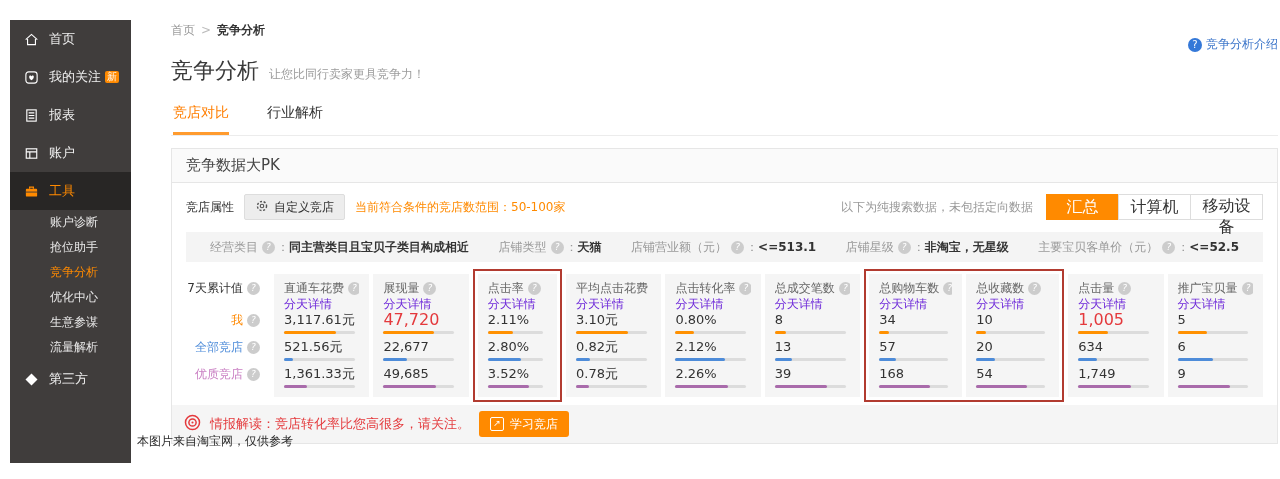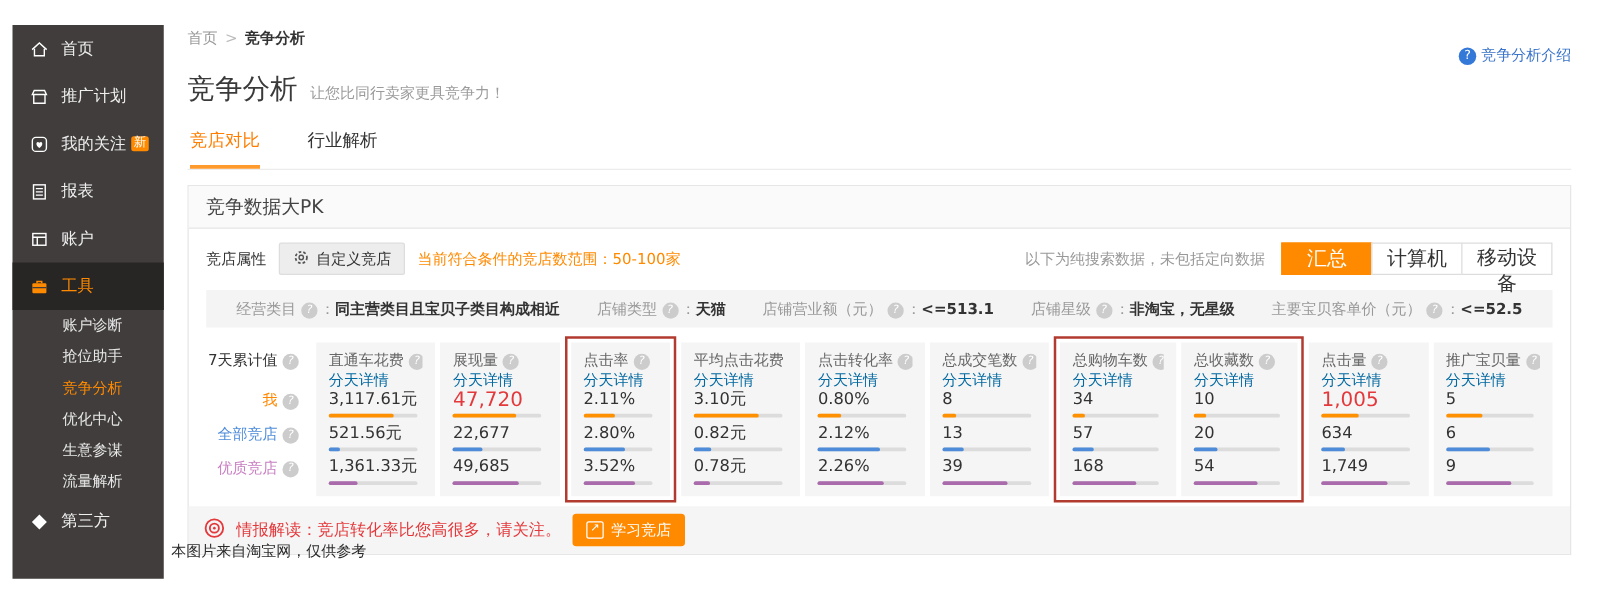--- a/index.html
+++ b/index.html
@@ -7,21 +7,21 @@
        font-family:"DejaVu Sans","Liberation Sans",sans-serif;font-size:12px;color:#333;}
   
   .sidebar{position:absolute;left:10px;top:20px;width:121px;height:443px;background:#403d3c;}
   .side-item{height:38px;display:flex;align-items:center;padding-left:13px;color:#efefef;font-size:13px;cursor:pointer;}
   .side-item .ic{width:16px;height:16px;margin-right:10px;display:flex;align-items:center;justify-content:center;}
   .side-item.active{background:#282625;color:#ff8a00;}
   .side-badge{background:#ff8a00;color:#fff;font-size:10px;line-height:12px;padding:0 2px;border-radius:2px;margin-left:4px;}
   .sub-item{height:25px;line-height:25px;padding-left:40px;color:#e8e8e8;font-size:12px;cursor:pointer;}
   .sub-item.active{color:#ff8a00;}
   
-  .main{position:absolute;left:150px;top:22px;width:1107px;}
+  .main{position:absolute;left:171px;top:22px;width:1107px;}
   .topbar{position:relative;height:20px;}
   .breadcrumb{color:#999;}
   .bc-sep{margin:0 6px;color:#bbb;}
   .bc-cur{color:#333;font-weight:bold;}
   .help{position:absolute;right:0;top:14px;color:#3a74c9;cursor:pointer;display:flex;align-items:center;gap:4px;text-decoration:none;}
   .help-ic{display:inline-block;width:14px;height:14px;line-height:14px;border-radius:50%;background:#3478d8;color:#fff;font-size:10px;text-align:center;}
   .titlerow{margin-top:14px;display:flex;align-items:baseline;gap:10px;}
   .titlerow h1{margin:0;font-size:22px;font-weight:500;color:#3a3a3a;}
   .subtitle{color:#9b9b9b;font-size:12px;}
   .tabs{margin-top:18px;border-bottom:1px solid #ececec;display:flex;gap:38px;padding-left:2px;}
@@ -44,21 +44,21 @@
   .f-label{color:#999;}
   .f-val{color:#333;font-weight:bold;}
   .info{display:inline-block;width:13px;height:13px;line-height:13px;border-radius:50%;background:#ccc;color:#fff;font-size:9px;text-align:center;margin:0 2px 0 4px;vertical-align:1px;cursor:pointer;}
   
   .grid{display:flex;gap:4px;margin:12px 14px 0;align-items:flex-start;}
   .labelcol{width:84px;flex:none;text-align:right;padding:6px 8px 0 0;box-sizing:border-box;}
   .lc-head{height:16px;line-height:16px;color:#333;margin-bottom:16px;white-space:nowrap;}
   .lc-row{height:27px;line-height:16px;font-size:12px;white-space:nowrap;}
   .col{flex:1;background:#f5f5f5;padding:6px 10px 4px;box-sizing:border-box;min-width:0;}
   .col-title{height:16px;line-height:16px;color:#666;white-space:nowrap;overflow:hidden;}
-  .detail{display:block;height:16px;line-height:16px;color:#0369a1;cursor:pointer;text-decoration:none;}
+  .detail{display:block;height:16px;line-height:16px;color:#6d28d9;cursor:pointer;text-decoration:none;}
   .cell{height:27px;}
   .num{height:15px;line-height:15px;font-size:13px;color:#333;white-space:nowrap;}
   .num.hl{font-size:16px;color:#e4393c;}
   .bar{margin-top:4px;height:3px;background:#dcdcdc;border-radius:2px;width:94%;}
   .bar i{display:block;height:3px;border-radius:2px;}
   .redbox{display:flex;gap:4px;border:2px solid #b23b30;padding:3px;margin:-5px 0;box-sizing:border-box;}
   .redbox.single{flex:1.05;}
   .redbox.double{flex:2.1;}
   
   .insight{margin-top:8px;background:#f5f5f5;height:38px;display:flex;align-items:center;padding:0 12px;gap:9px;}
@@ -78,29 +78,20 @@
           <svg width="15" height="15" viewBox="0 0 16 16">
             <path d="M1.8 8.2 L8 2.6 L14.2 8.2" stroke="#fff" stroke-width="1.2" fill="none"></path>
             <path d="M3.8 7.5 V13.4 H12.2 V7.5" stroke="#fff" stroke-width="1.2" fill="none"></path>
           </svg>
         </span>
         <span>首页</span>
       </div>
       <div class="side-item">
         <span class="ic">
           <svg width="15" height="15" viewBox="0 0 16 16">
-            <path d="M2 6 L3.6 2.6 H12.4 L14 6 Z" stroke="#fff" stroke-width="1.2" fill="none"></path>
-            <path d="M3.2 6.4 V13.4 H12.8 V6.4" stroke="#fff" stroke-width="1.2" fill="none"></path>
-          </svg>
-        </span>
-        <span>推广计划</span>
-      </div>
-      <div class="side-item">
-        <span class="ic">
-          <svg width="15" height="15" viewBox="0 0 16 16">
             <rect x="2" y="2" width="12" height="12" rx="3" stroke="#fff" stroke-width="1.2" fill="none"></rect>
             <path d="M8 11 C4.6 8.8 5.2 5.9 6.7 5.9 C7.6 5.9 8 6.7 8 6.7 C8 6.7 8.4 5.9 9.3 5.9 C10.8 5.9 11.4 8.8 8 11 Z" fill="#fff"></path>
           </svg>
         </span>
         <span>我的关注</span>
         <span class="side-badge">新</span>
       </div>
       <div class="side-item">
         <span class="ic">
           <svg width="15" height="15" viewBox="0 0 16 16">

